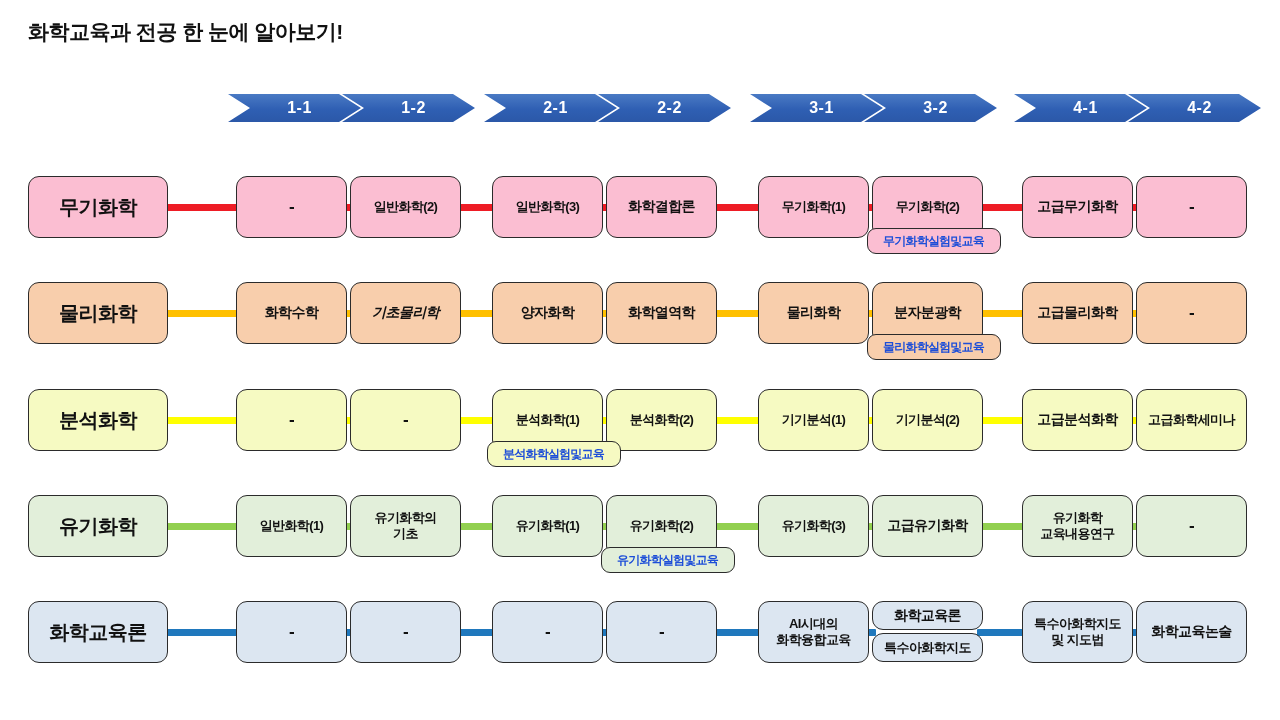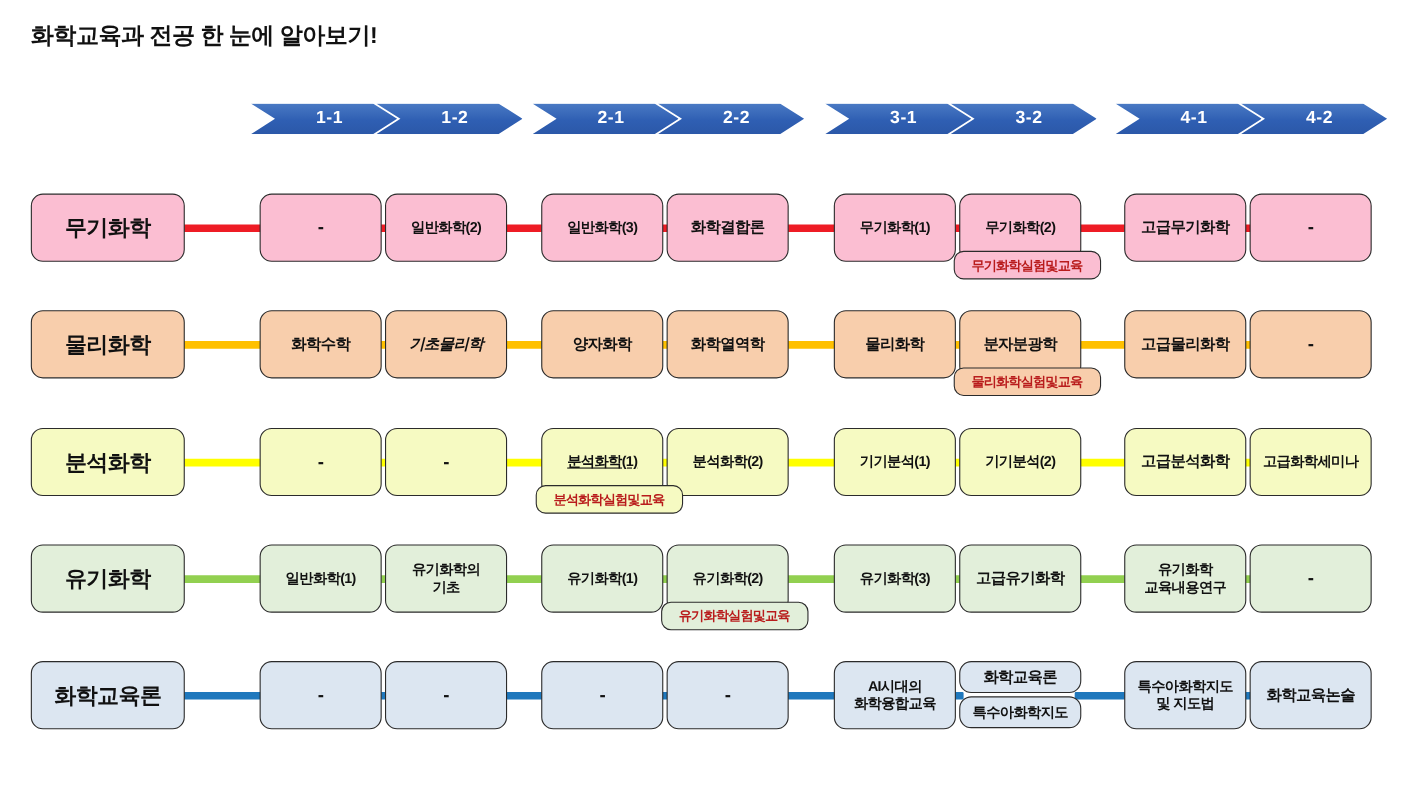--- a/index.html
+++ b/index.html
@@ -108,21 +108,21 @@
     position: absolute;
     display: flex;
     align-items: center;
     justify-content: center;
     text-align: center;
     border-radius: 9px;
     border: 1px solid #2b2b2b;
     box-sizing: border-box;
     font-size: 12px;
     font-weight: bold;
-    color: #b91c1c;
+    color: #1d4ed8;
     letter-spacing: -0.8px;
     z-index: 4;
     padding: 1px 3px;
     white-space: nowrap;
   }
 </style>
 </head>
 <body>
 
 <div id="page-title">화학교육과 전공 한 눈에 알아보기!</div>
@@ -247,21 +247,21 @@
       <div class="label-box" style="left: 28px; top: 0px; width: 140px; height: 62px; background: rgb(246, 250, 194);">
         <span>분석화학</span>
       </div>
       <div class="cell empty" style="left: 236px; width: 111px; top: 0px; height: 62px; background: rgb(246, 250, 194);">
         <span style="white-space: pre-line;">-</span>
       </div>
       <div class="cell empty" style="left: 350px; width: 111px; top: 0px; height: 62px; background: rgb(246, 250, 194);">
         <span style="white-space: pre-line;">-</span>
       </div>
       <div class="cell small" style="left: 492px; width: 111px; top: 0px; height: 62px; background: rgb(246, 250, 194);">
-        <span style="white-space: pre-line; text-decoration: underline;">분석화학(1)</span>
+        <span style="white-space: pre-line;">분석화학(1)</span>
       </div>
       <div class="subcell" style="left: 486.5px; width: 134px; top: 52px; height: 26px; background: rgb(246, 250, 194);">
         <span>분석화학실험및교육</span>
       </div>
       <div class="cell small" style="left: 606px; width: 111px; top: 0px; height: 62px; background: rgb(246, 250, 194);">
         <span style="white-space: pre-line;">분석화학(2)</span>
       </div>
       <div class="cell small" style="left: 758px; width: 111px; top: 0px; height: 62px; background: rgb(246, 250, 194);">
         <span style="white-space: pre-line;">기기분석(1)</span>
       </div>

